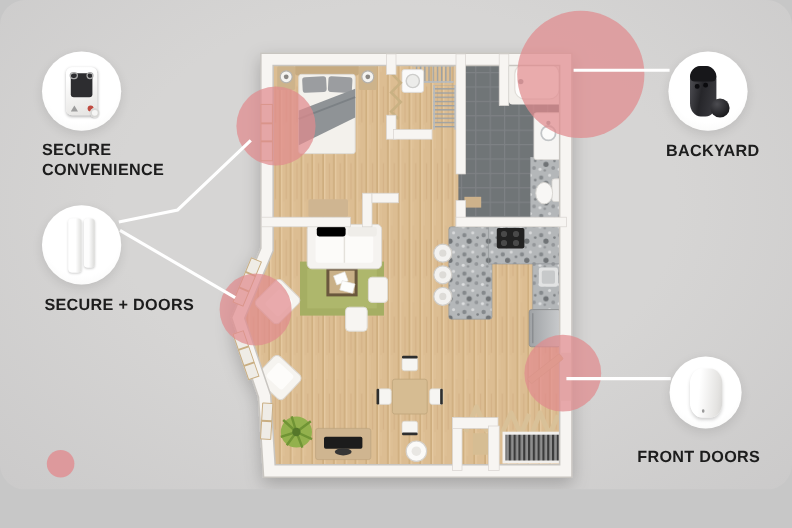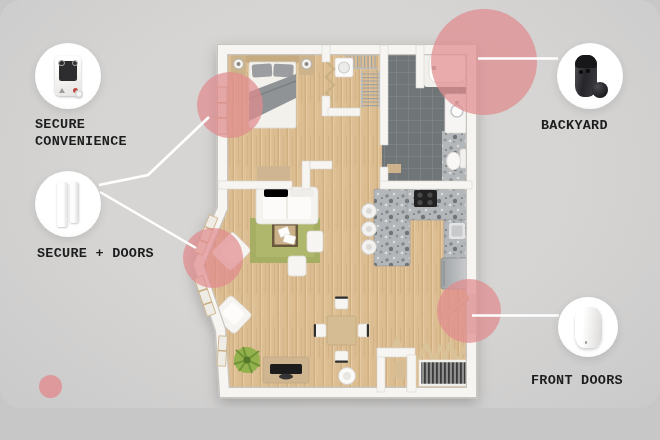--- a/index.html
+++ b/index.html
@@ -1,25 +1,25 @@
 <!DOCTYPE html>
 <html><head>
 <meta charset="utf-8">
 <style>
   html,body{margin:0;padding:0;background:#c7c7c7;}
   .stage{position:relative;width:660px;height:408px;overflow:hidden;
     background:radial-gradient(ellipse at 50% 42%, #d6d5d4 50%, #cbcaca 100%);
-    font-family:Liberation Mono, monospace;border-radius:21px;}
+    font-family:Liberation Sans, sans-serif;border-radius:21px;}
   .stage svg{position:absolute;left:0;top:0;}
   .circ{position:absolute;border-radius:50%;
     background:radial-gradient(circle at 50% 42%, #ffffff 62%, #f4f4f3 100%);
     box-shadow:0 3px 9px rgba(0,0,0,.10);display:flex;align-items:center;justify-content:center;}
   .cap{position:absolute;font-weight:700;font-size:13.5px;line-height:16.5px;
     letter-spacing:.25px;color:#1d1d1d;white-space:nowrap;}
-  .cap.center{text-align:left;}
+  .cap.center{text-align:right;}
   
   .keyfob{position:relative;width:26px;height:40px;border-radius:5px;
     background:linear-gradient(160deg,#ffffff 20%,#e7e6e4 90%);box-shadow:0 1px 2.5px rgba(0,0,0,.28);}
   .keyfob .screen{position:absolute;left:4px;top:5px;width:18px;height:20px;background:#2d2d30;border-radius:2.5px;}
   .keyfob .b1{position:absolute;left:3px;top:3.5px;width:4.5px;height:4.5px;border:1.2px solid #ababab;border-radius:50%;}
   .keyfob .b2{position:absolute;right:3px;top:3.5px;width:4.5px;height:4.5px;border:1.2px solid #ababab;border-radius:50%;}
   .keyfob .b3{position:absolute;left:3.5px;bottom:3.5px;width:0;height:0;
     border-left:3.2px solid transparent;border-right:3.2px solid transparent;border-bottom:5.2px solid #9c9c9c;}
   .keyfob .b4{position:absolute;right:3.5px;bottom:3.5px;width:5px;height:5px;background:#bf4a40;border-radius:50%;}
   .keyfob .loop{position:absolute;right:-2px;bottom:-2px;width:8px;height:8px;border-radius:50%;

